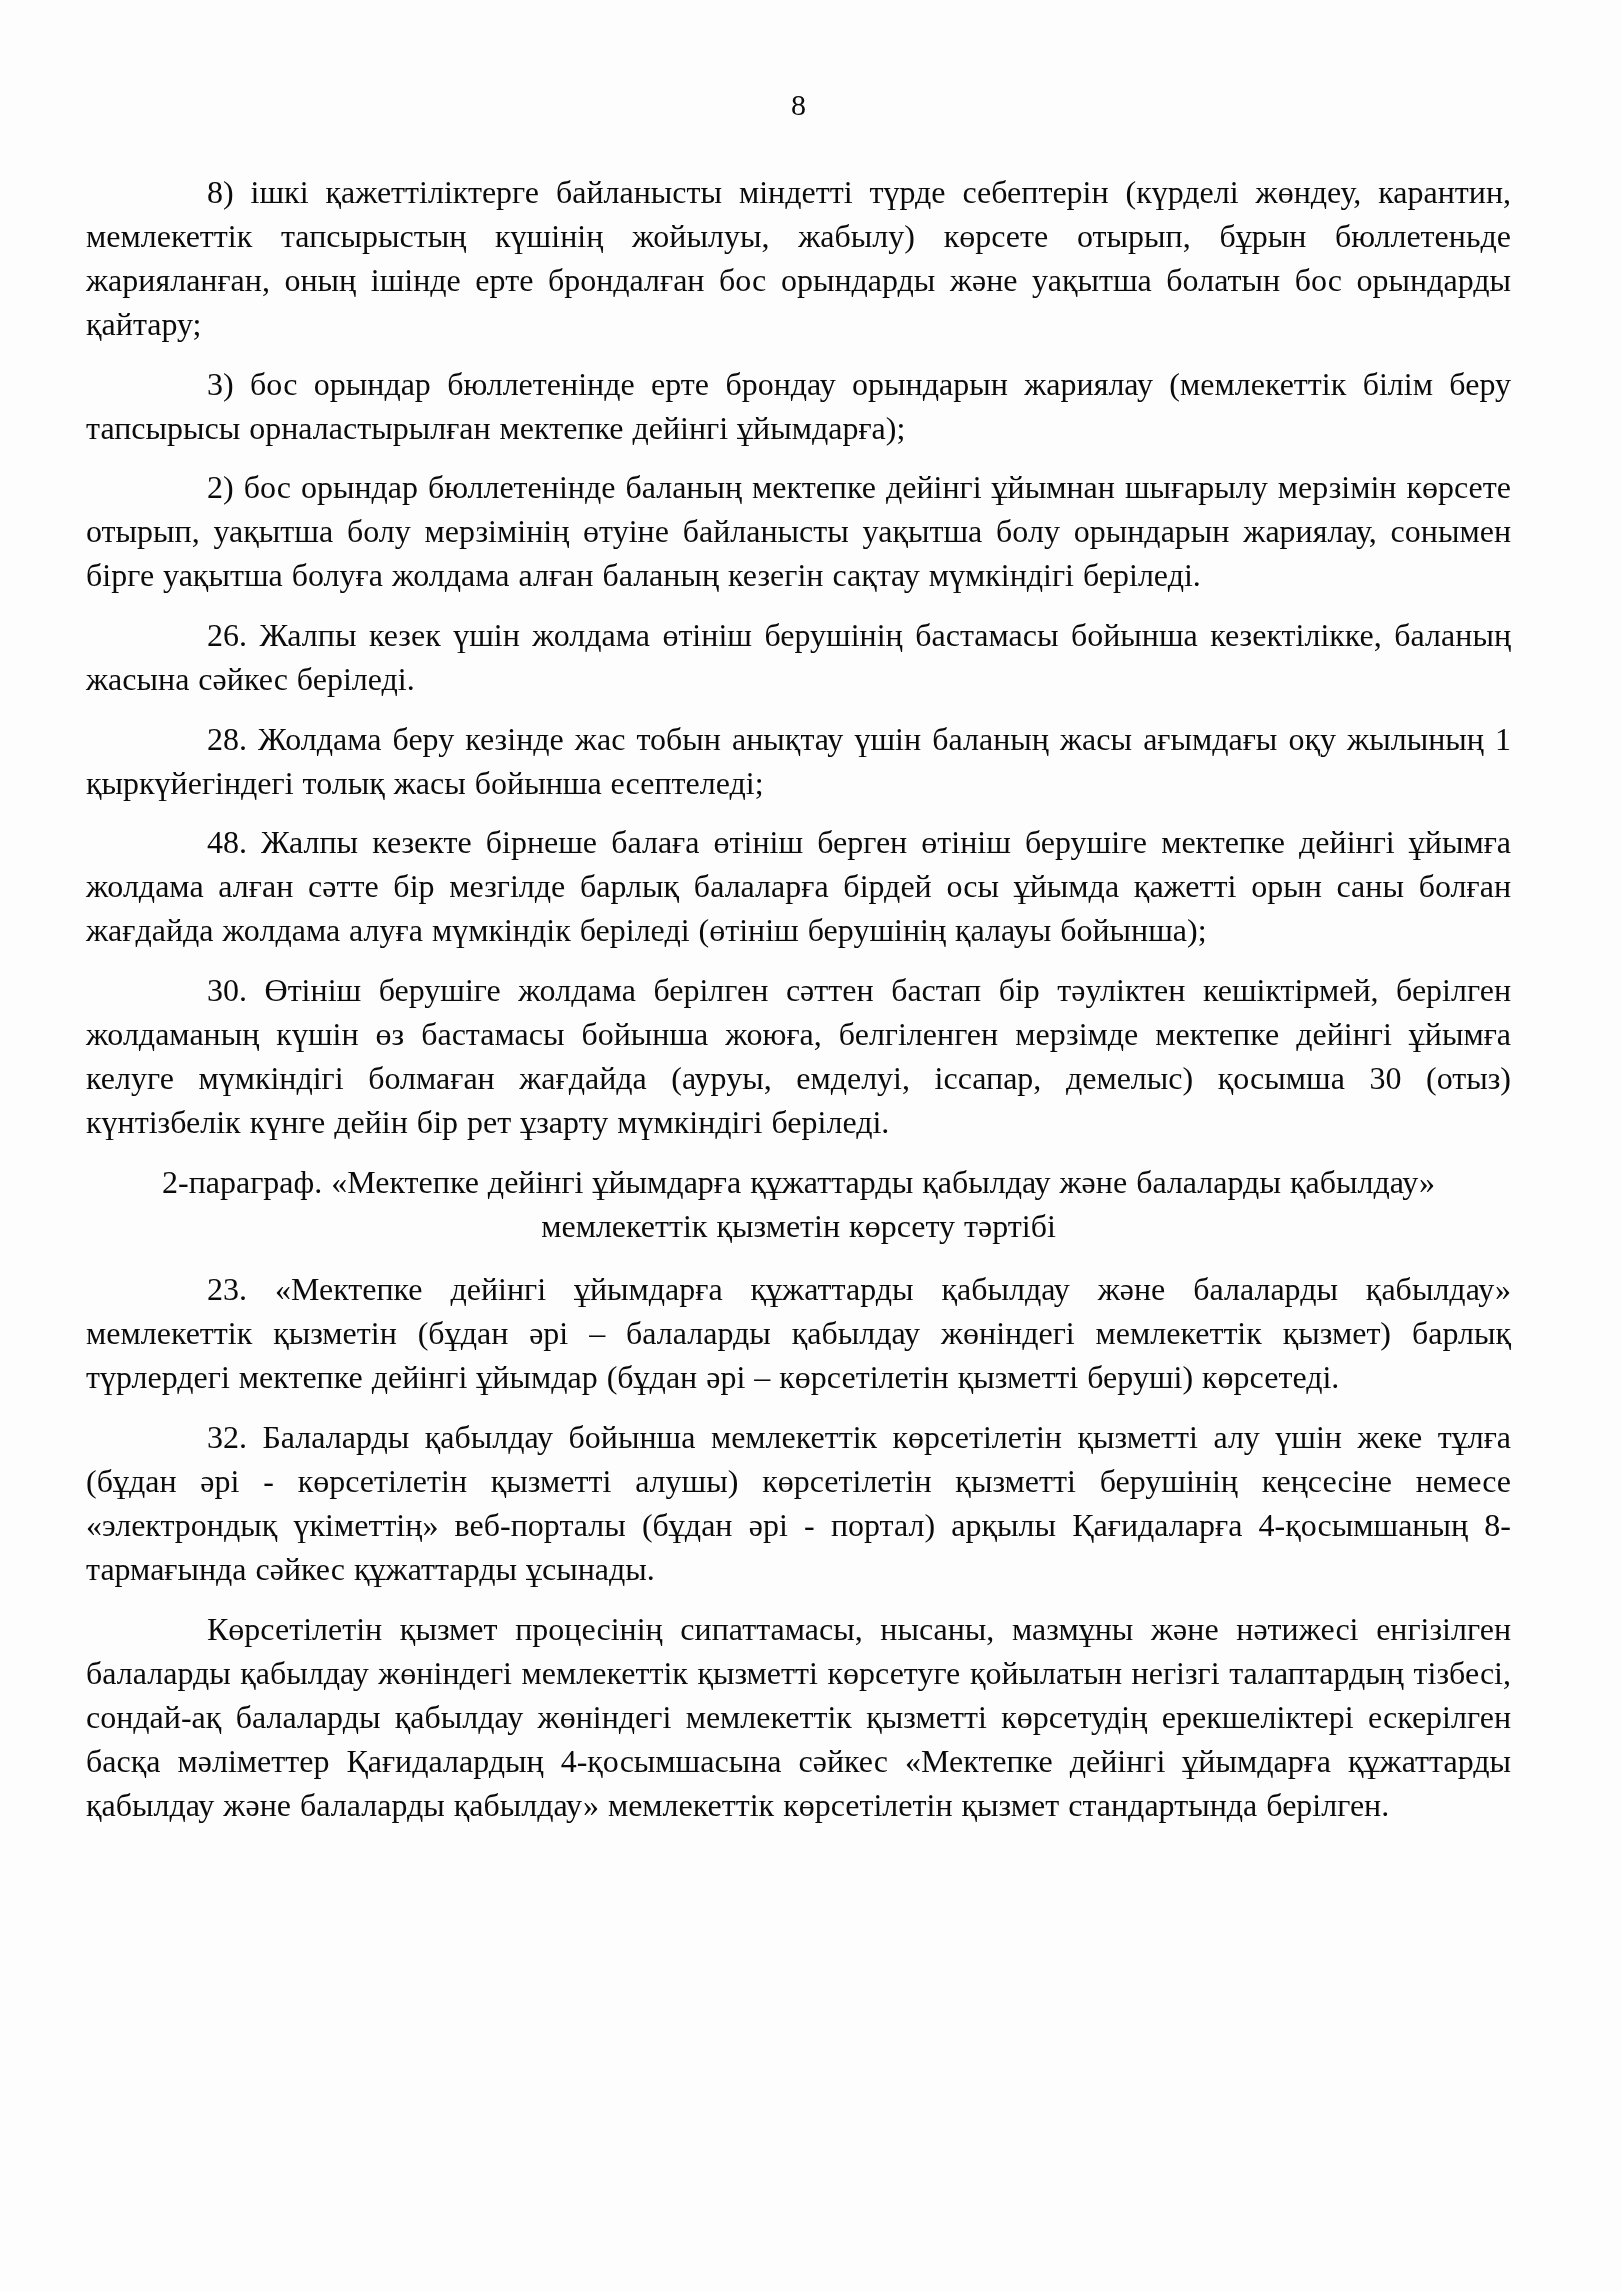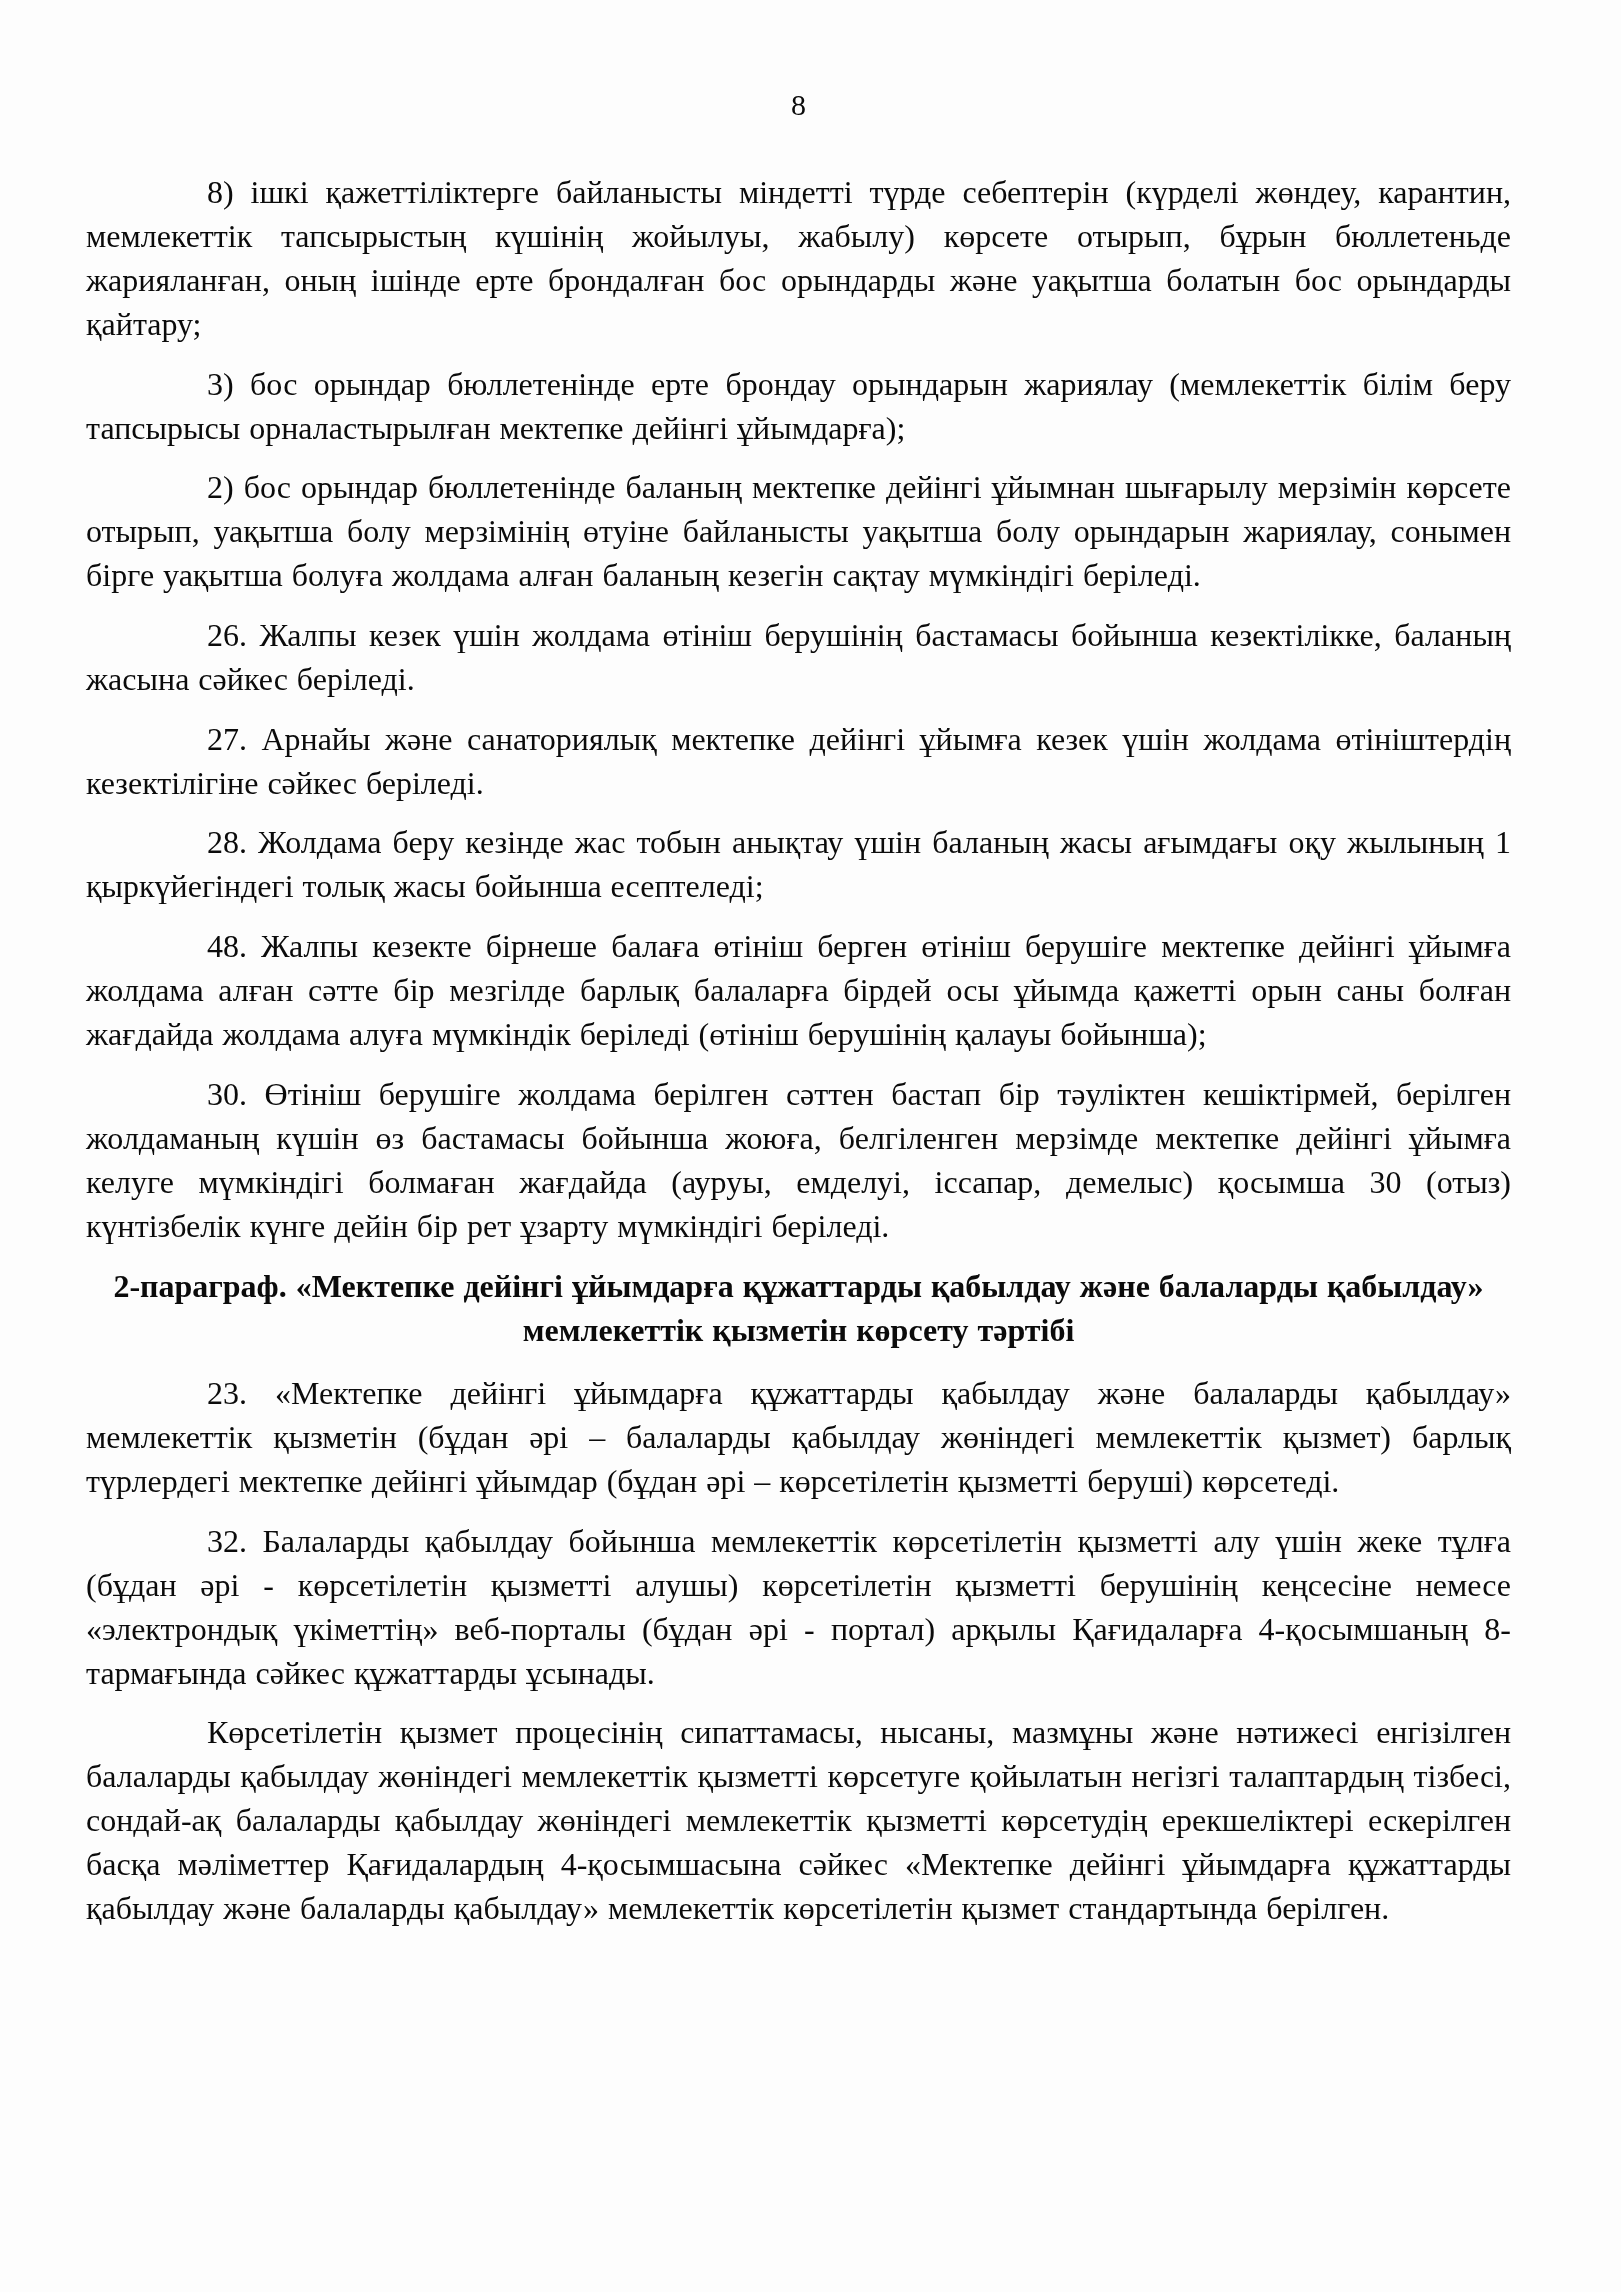--- a/index.html
+++ b/index.html
@@ -29,38 +29,37 @@
     font-size: 32px;
     line-height: 44px;
     text-align: justify;
     text-indent: 121px;
     margin: 0 0 15.7px 0;
     word-spacing: 1px;
   }
   .heading {
     font-size: 32px;
     line-height: 44px;
-    font-weight: bold;
+    font-weight: normal;
     text-align: center;
     text-indent: 0;
     margin: 9.8px 0 19.6px 0;
   }
 </style>
 </head>
 <body>
 
 <div class="sheet">
 
   <div class="page-number">8</div>
 
   <p class="para">8) ішкі қажеттіліктерге байланысты міндетті түрде себептерін (күрделі жөндеу, карантин, мемлекеттік тапсырыстың күшінің жойылуы, жабылу) көрсете отырып, бұрын бюллетеньде жарияланған, оның ішінде ерте брондалған бос орындарды және уақытша болатын бос орындарды қайтару;</p>
   <p class="para">3) бос орындар бюллетенінде ерте брондау орындарын жариялау (мемлекеттік білім беру тапсырысы орналастырылған мектепке дейінгі ұйымдарға);</p>
   <p class="para">2) бос орындар бюллетенінде баланың мектепке дейінгі ұйымнан шығарылу мерзімін көрсете отырып, уақытша болу мерзімінің өтуіне байланысты уақытша болу орындарын жариялау, сонымен бірге уақытша болуға жолдама алған баланың кезегін сақтау мүмкіндігі беріледі.</p>
   <p class="para">26. Жалпы кезек үшін жолдама өтініш берушінің бастамасы бойынша кезектілікке, баланың жасына сәйкес беріледі.</p>
-  <p class="para">27. Арнайы және санаториялық мектепке дейінгі ұйымға кезек үшін жолдама өтініштердің кезектілігіне сәйкес беріледі.</p>
   <p class="para">28. Жолдама беру кезінде жас тобын анықтау үшін баланың жасы ағымдағы оқу жылының 1 қыркүйегіндегі толық жасы бойынша есептеледі;</p>
   <p class="para">48. Жалпы кезекте бірнеше балаға өтініш берген өтініш берушіге мектепке дейінгі ұйымға жолдама алған сәтте бір мезгілде барлық балаларға бірдей осы ұйымда қажетті орын саны болған жағдайда жолдама алуға мүмкіндік беріледі (өтініш берушінің қалауы бойынша);</p>
   <p class="para">30. Өтініш берушіге жолдама берілген сәттен бастап бір тәуліктен кешіктірмей, берілген жолдаманың күшін өз бастамасы бойынша жоюға, белгіленген мерзімде мектепке дейінгі ұйымға келуге мүмкіндігі болмаған жағдайда (ауруы, емделуі, іссапар, демелыс) қосымша 30 (отыз) күнтізбелік күнге дейін бір рет ұзарту мүмкіндігі беріледі.</p>
 
   <h2 class="para heading">2-параграф. «Мектепке дейінгі ұйымдарға құжаттарды қабылдау және балаларды қабылдау» мемлекеттік қызметін көрсету тәртібі</h2>
 
   <p class="para">23. «Мектепке дейінгі ұйымдарға құжаттарды қабылдау және балаларды қабылдау» мемлекеттік қызметін (бұдан әрі – балаларды қабылдау жөніндегі мемлекеттік қызмет) барлық түрлердегі мектепке дейінгі ұйымдар (бұдан әрі – көрсетілетін қызметті беруші) көрсетеді.</p>
   <p class="para">32. Балаларды қабылдау бойынша мемлекеттік көрсетілетін қызметті алу үшін жеке тұлға (бұдан әрі - көрсетілетін қызметті алушы) көрсетілетін қызметті берушінің кеңсесіне немесе «электрондық үкіметтің» веб-порталы (бұдан әрі - портал) арқылы Қағидаларға 4-қосымшаның 8-тармағында сәйкес құжаттарды ұсынады.</p>
   <p class="para">Көрсетілетін қызмет процесінің сипаттамасы, нысаны, мазмұны және нәтижесі енгізілген балаларды қабылдау жөніндегі мемлекеттік қызметті көрсетуге қойылатын негізгі талаптардың тізбесі, сондай-ақ балаларды қабылдау жөніндегі мемлекеттік қызметті көрсетудің ерекшеліктері ескерілген басқа мәліметтер Қағидалардың 4-қосымшасына сәйкес «Мектепке дейінгі ұйымдарға құжаттарды қабылдау және балаларды қабылдау» мемлекеттік көрсетілетін қызмет стандартында берілген.</p>
 

